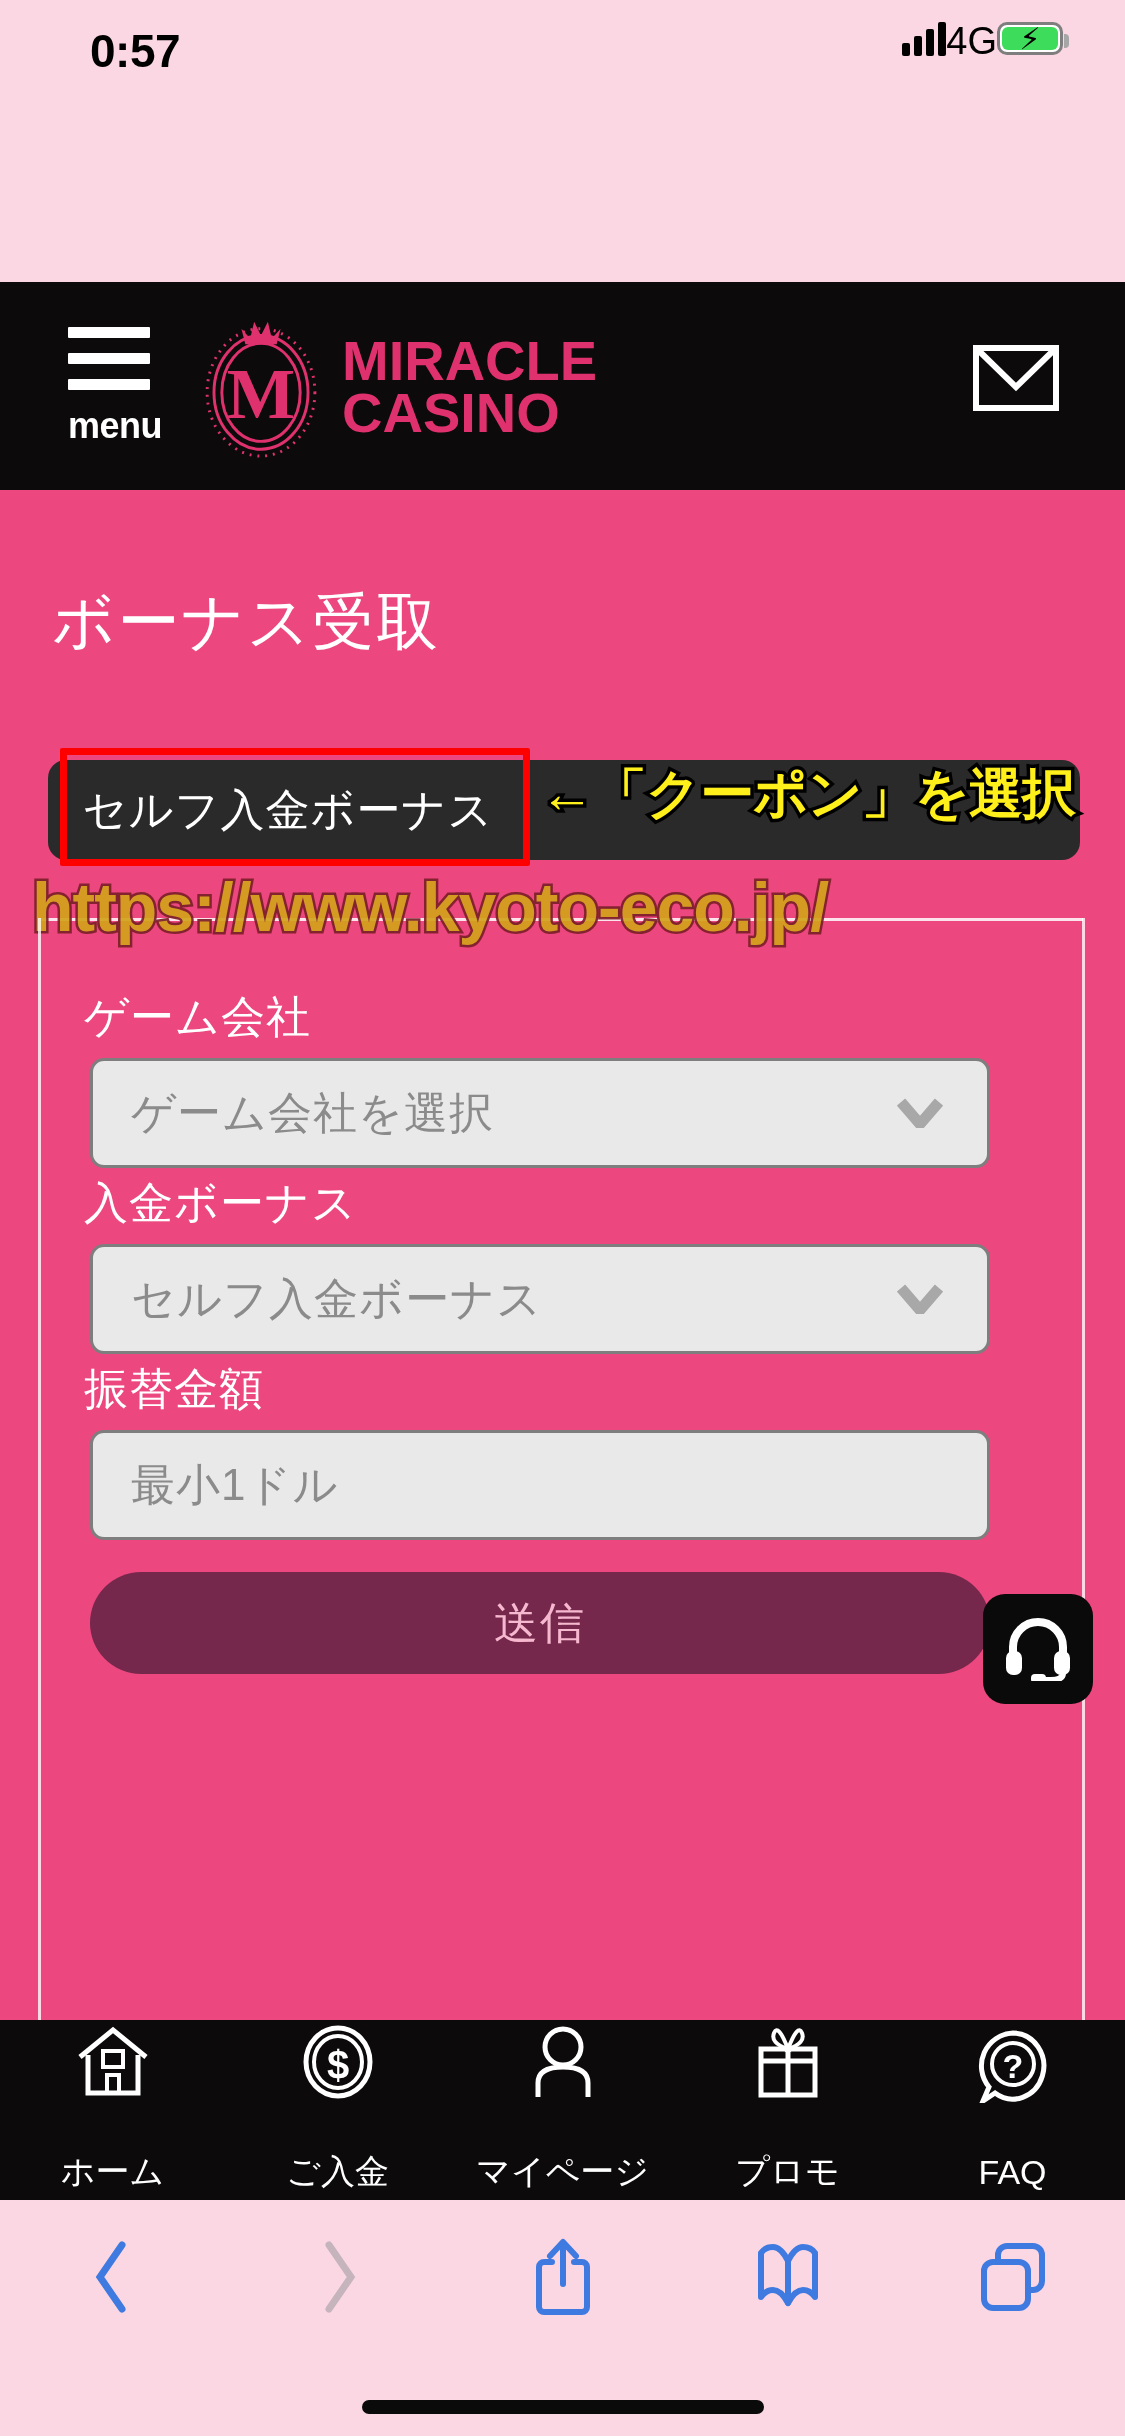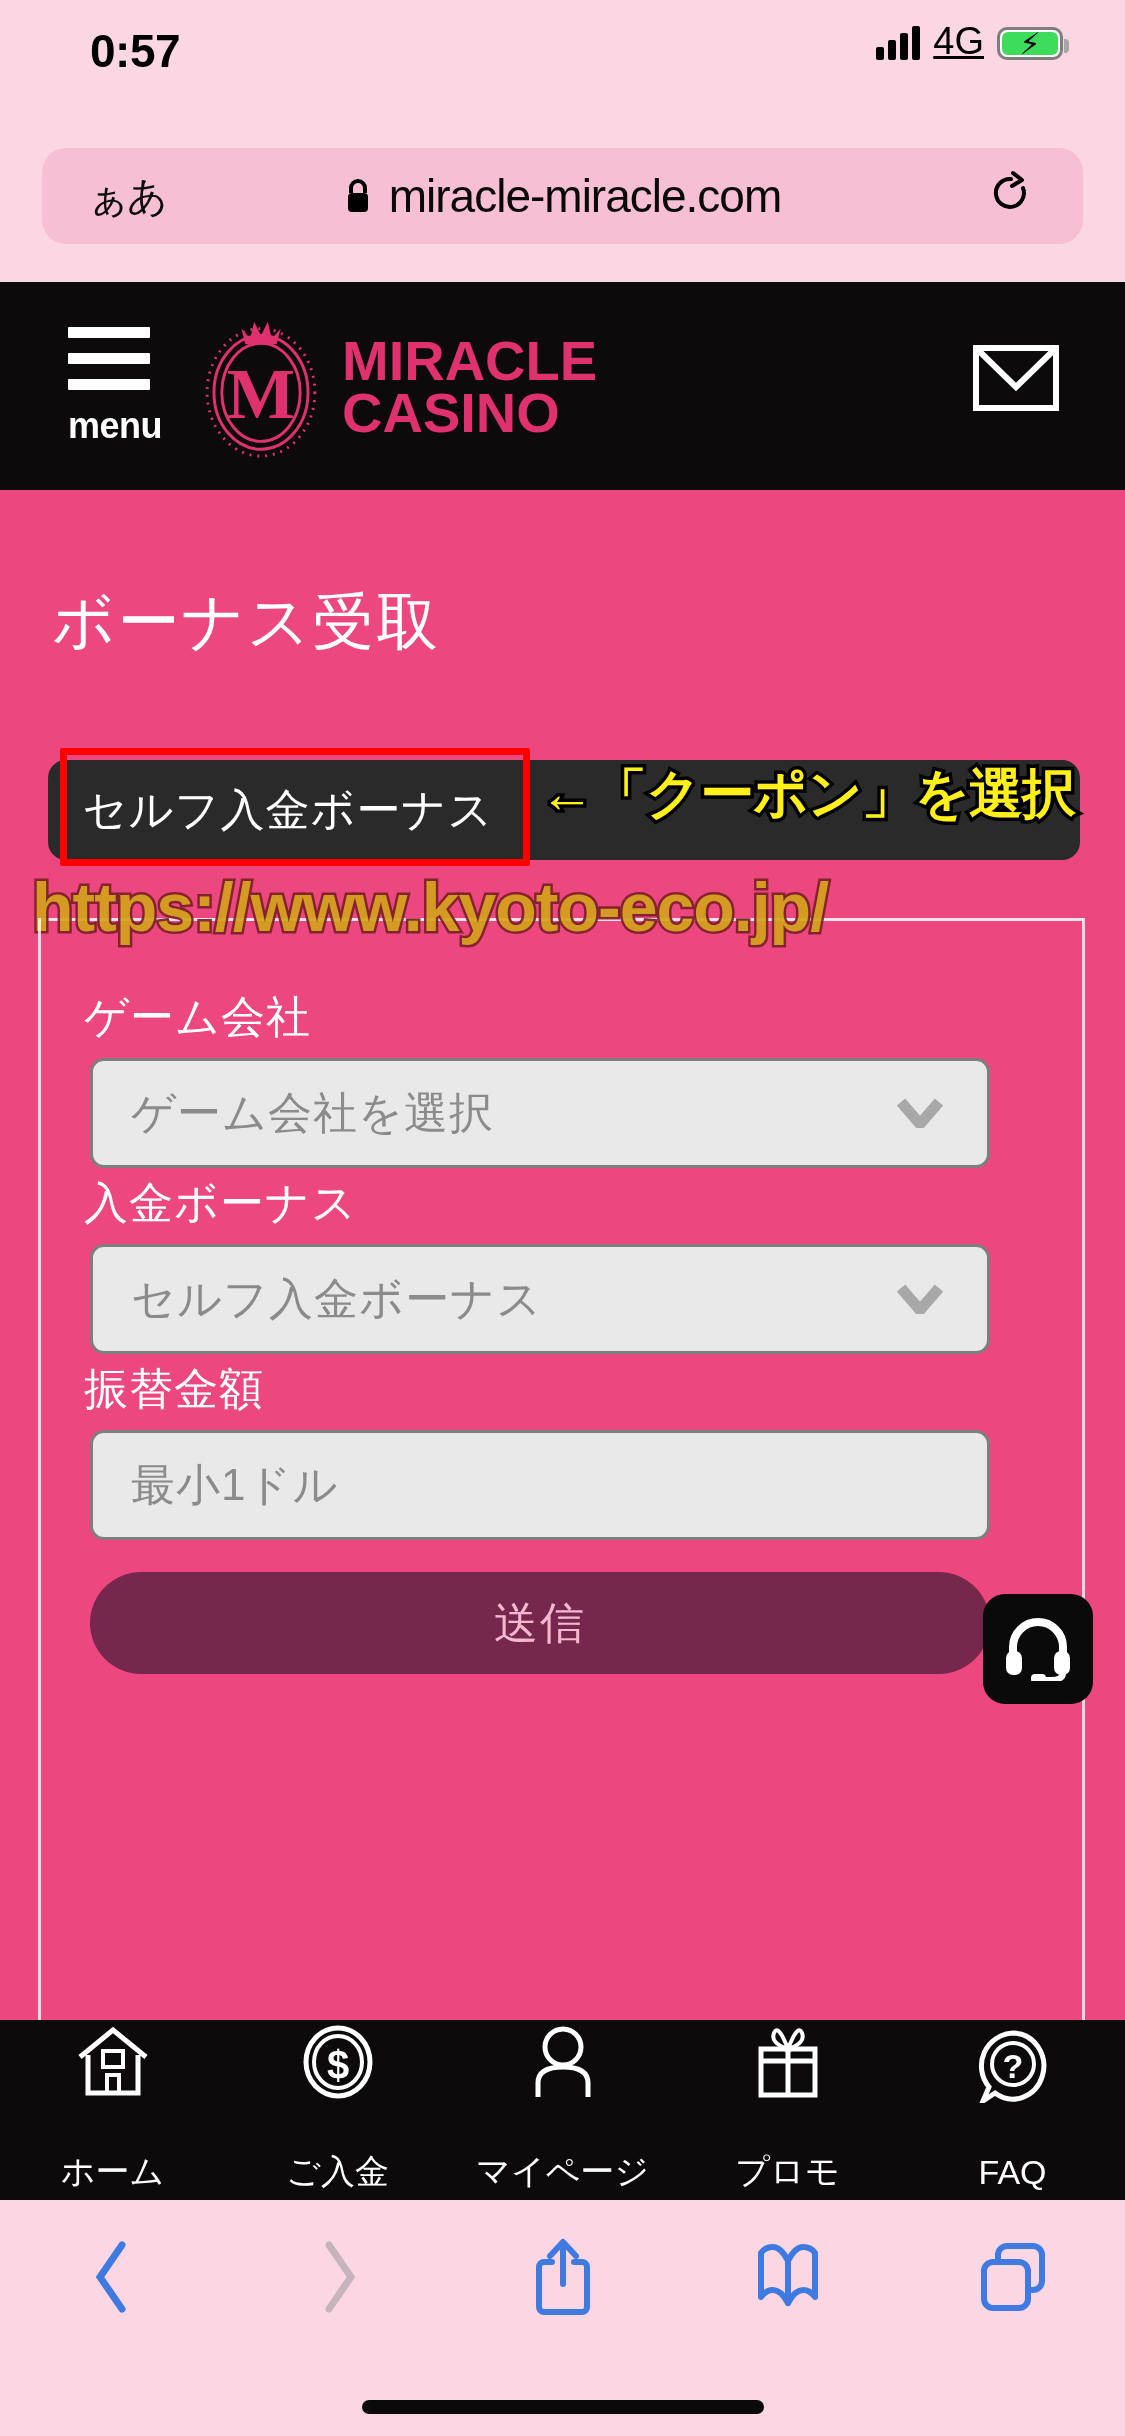--- a/index.html
+++ b/index.html
@@ -15,21 +15,21 @@
   .statusbar {
     position:absolute; top:0; left:0; width:1125px; height:96px;
     background:#fbd7e4;
   }
   .sb-time {
     position:absolute; left:90px; top:24px;
     font-size:46px; font-weight:700; color:#000; letter-spacing:-0.5px;
   }
   .sb-right {
     position:absolute; right:62px; top:22px;
-    display:flex; align-items:flex-end; gap:13px;text-decoration:underline;
+    display:flex; align-items:flex-start; 
   }
   .sig { display:flex; align-items:flex-end; gap:4px; height:34px; }
   .sig i { display:block; width:8px; background:#000; border-radius:2px; }
   .sig i:nth-child(1){height:13px;}
   .sig i:nth-child(2){height:20px;}
   .sig i:nth-child(3){height:27px;}
   .sig i:nth-child(4){height:34px;}
   .sb-net { font-size:38px; font-weight:500; color:#000; line-height:1; }
   .batt {
     position:relative; width:66px; height:33px;
@@ -222,34 +222,20 @@
           <i></i>
       </div>
       <div class="sb-net">4G</div>
       <div class="batt">
         <div class="fill"></div>
         <div class="bolt">⚡</div>
       </div>
     </div>
   </div>
 
-  <div class="urlbar">
-    <div class="url-aa">ぁあ</div>
-    <div class="url-center">
-      <svg class="lock-ico" width="28" height="36" viewBox="0 0 28 36">
-        <path d="M7 15 V10 a7 7 0 0 1 14 0 v5" fill="none" stroke="#000" stroke-width="4"></path>
-        <rect x="4" y="15" width="20" height="19" rx="4" fill="#000"></rect>
-      </svg>
-      <span class="url-text">miracle-miracle.com</span>
-    </div>
-    <svg class="url-reload" width="44" height="52" viewBox="0 0 44 52">
-      <path d="M34 18 a14 14 0 1 1 -12 -9" fill="none" stroke="#000" stroke-width="4" stroke-linecap="round"></path>
-      <path d="M24 3 l9 7 -10 6" fill="none" stroke="#000" stroke-width="4" stroke-linecap="round" stroke-linejoin="round"></path>
-    </svg>
-  </div>
 
   <div class="site-header">
     <div class="burger">
       <span></span>
       <span></span>
       <span></span>
       <div class="mlabel">menu</div>
     </div>
 
     <div class="logo-wrap">

